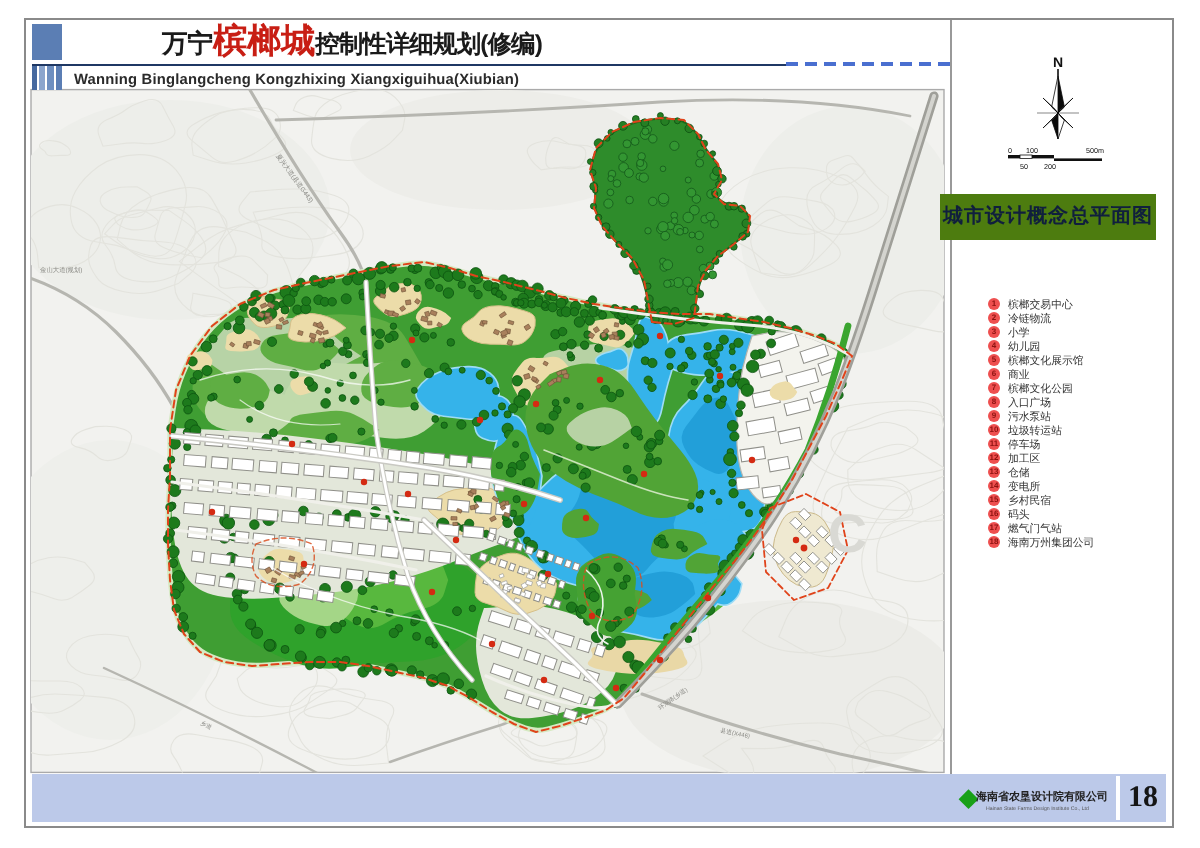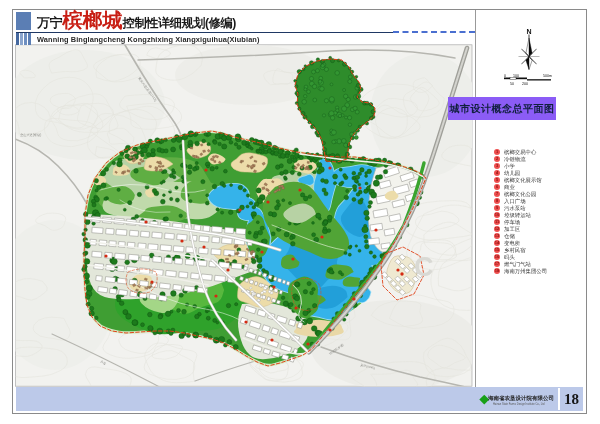--- a/index.html
+++ b/index.html
@@ -1298,21 +1298,21 @@
 <text x="360" y="366" font-family="Liberation Sans,sans-serif" font-size="3" fill="#8a8a85" transform="rotate(12 360 366)">县道(X446)</text>
 <text x="330" y="355" font-family="Liberation Sans,sans-serif" font-size="3" fill="#8a8a85" transform="rotate(-35 330 355)">环湖路(乡道)</text>
 
 <text x="414" y="276" font-family="Liberation Sans,sans-serif" font-size="27" fill="#d9d9d4" font-weight="bold">C</text>
 </g>
 </svg>
 
 <div style="position:absolute;left:15.5px;top:12px;width:15.5px;height:18px;background:#5b7eb4;"></div>
 
 <div style="position:absolute;left:37px;top:9px;width:420px;height:23px;font-family:'Liberation Sans',sans-serif;white-space:nowrap;line-height:23px;">
- <span style="font-size:12.8px;color:#1a1a1a;font-weight:bold;">万宁</span><span style="font-size:20px;color:#c81e14;font-weight:bold;">槟榔城</span><span style="font-size:12.2px;color:#1a1a1a;font-weight:bold;letter-spacing:-0.4px;margin-top:32px;">控制性详细规划(修编)</span>
+ <span style="font-size:12.8px;color:#1a1a1a;font-weight:bold;margin-left:44px;">万宁</span><span style="font-size:17px;color:#c81e14;font-weight:bold;">槟榔城</span><span style="font-size:12.2px;color:#1a1a1a;font-weight:bold;letter-spacing:-0.4px;margin-top:32px;">控制性详细规划(修编)</span>
 </div>
 
 <div style="position:absolute;left:15.5px;top:31.5px;width:377px;height:1.2px;background:#1f3864;"></div>
 
 <div style="position:absolute;left:393px;top:31px;width:82px;height:0;border-top:2px dashed #4a6fd0;"></div>
 
 <div style="position:absolute;left:15.5px;top:33px;width:15.5px;height:11.5px;background:linear-gradient(90deg,#46699f 0 2.5px,#fff 2.5px 3.5px,#8ba5cd 3.5px 6.5px,#fff 6.5px 7.5px,#6e8fc0 7.5px 11px,#fff 11px 12px,#5b7eb4 12px 15.5px);"></div>
 
 <div style="position:absolute;left:37px;top:34.5px;font-family:'Liberation Sans',sans-serif;font-size:7.4px;font-weight:bold;color:#2a2a2a;letter-spacing:0.1px;">Wanning Binglangcheng Kongzhixing Xiangxiguihua(Xiubian)</div>
 
@@ -1335,21 +1335,21 @@
 <text x="1" y="4.5" font-family="Liberation Sans,sans-serif" font-size="3.6" fill="#111">0</text>
 <text x="10" y="4.5" font-family="Liberation Sans,sans-serif" font-size="3.6" fill="#111">100</text>
 <text x="40" y="4.5" font-family="Liberation Sans,sans-serif" font-size="3.6" fill="#111">500m</text>
 <rect x="1" y="5.5" width="6" height="1.7" fill="#111"></rect>
 <rect x="7" y="5.5" width="6" height="1.7" fill="#fff" stroke="#111" stroke-width="0.4"></rect>
 <rect x="13" y="5.5" width="11" height="1.7" fill="#111"></rect>
 <rect x="24" y="7.2" width="24" height="1.3" fill="#111"></rect>
 <text x="7" y="12.5" font-family="Liberation Sans,sans-serif" font-size="3.6" fill="#111">50</text>
 <text x="19" y="12.5" font-family="Liberation Sans,sans-serif" font-size="3.6" fill="#111">200</text>
 </svg>
-<div style="position:absolute;left:448px;top:97px;width:108px;height:23px;background:#8b5cf6;color:#101f3d;font-family:'Liberation Sans',sans-serif;font-size:10px;font-weight:bold;text-align:center;line-height:23.5px;letter-spacing:0.5px;white-space:nowrap;overflow:hidden;">城市设计概念总平面图</div>
+<div style="position:absolute;left:470px;top:97px;width:108px;height:23px;background:#4d7c0f;color:#101f3d;font-family:'Liberation Sans',sans-serif;font-size:10px;font-weight:bold;text-align:center;line-height:23.5px;letter-spacing:0.5px;white-space:nowrap;overflow:hidden;">城市设计概念总平面图</div>
 
 <div style="position:absolute;left:494px;top:148.6px;width:88px;height:7px;">
  <span style="position:absolute;left:0;top:0.2px;width:6px;height:6px;border-radius:50%;background:#ee4f4f;color:#8c1210;font-family:'Liberation Sans',sans-serif;font-size:4px;font-weight:bold;text-align:center;line-height:6px;">1</span>
  <span style="position:absolute;left:10px;top:0.5px;font-family:'Liberation Sans',sans-serif;font-size:5.4px;color:#333;">槟榔交易中心</span>
 </div>
 
 <div style="position:absolute;left:494px;top:155.6px;width:88px;height:7px;">
  <span style="position:absolute;left:0;top:0.2px;width:6px;height:6px;border-radius:50%;background:#ee4f4f;color:#8c1210;font-family:'Liberation Sans',sans-serif;font-size:4px;font-weight:bold;text-align:center;line-height:6px;">2</span>
  <span style="position:absolute;left:10px;top:0.5px;font-family:'Liberation Sans',sans-serif;font-size:5.4px;color:#333;">冷链物流</span>
 </div>

